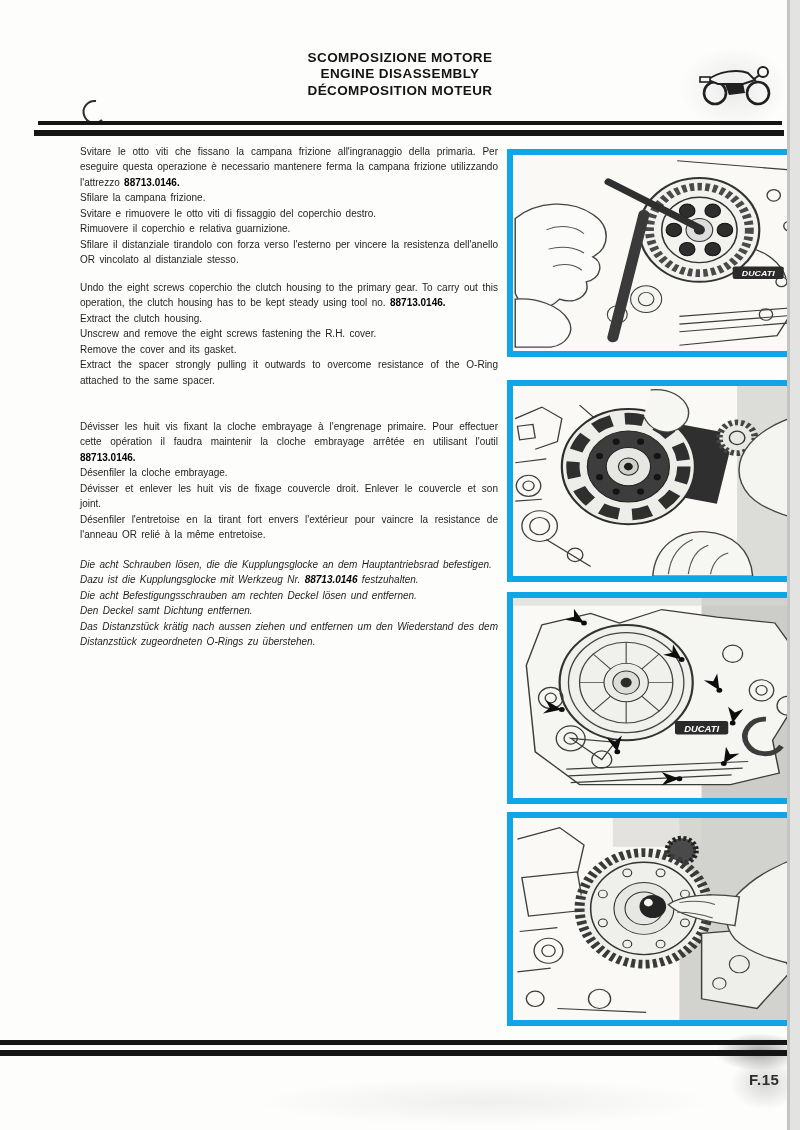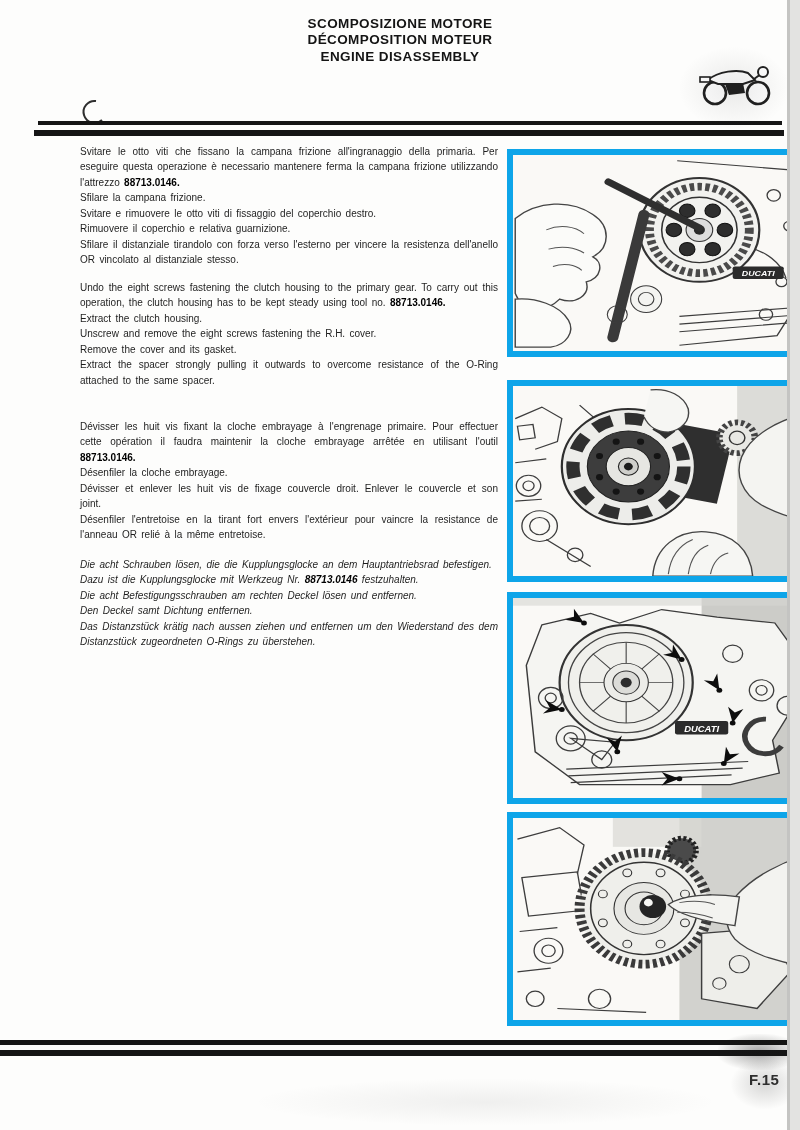--- a/index.html
+++ b/index.html
@@ -1,19 +1,19 @@
 <!DOCTYPE html>
 <html><head>
 <meta charset="utf-8">
 <style>
   html,body{margin:0;padding:0;background:#fff;}
   .page{position:relative;width:800px;height:1130px;background:#fdfdfc;overflow:hidden;
         font-family:"Liberation Sans", sans-serif;}
   
-  .titleblock{position:absolute;top:16px;left:0;width:800px;text-align:center;color:#141414;}
+  .titleblock{position:absolute;top:50px;left:0;width:800px;text-align:center;color:#141414;}
   .title-line{font-weight:bold;font-size:13.5px;line-height:16.4px;letter-spacing:.4px;}
   .moto{position:absolute;left:698px;top:56px;width:78px;height:52px;}
   .scanmark{position:absolute;left:72px;top:99px;width:34px;height:34px;}
   
   .rule{position:absolute;background:#151515;}
   #rule-t1{left:38px;top:121px;width:744px;height:4px;}
   #rule-t2{left:34px;top:130px;width:750px;height:6px;}
   #rule-b1{left:0;top:1040px;width:800px;height:5px;}
   #rule-b2{left:0;top:1050px;width:800px;height:6px;}
   
@@ -41,22 +41,22 @@
   #smudge-moto{left:678px;top:46px;width:112px;height:84px;
      background:radial-gradient(ellipse at center,rgba(60,60,60,.10),rgba(60,60,60,0) 70%);}
 </style>
 </head>
 <body>
 
 <div class="page">
 
   <header class="titleblock">
     <div class="title-line">SCOMPOSIZIONE MOTORE</div>
+    <div class="title-line">ENGINE DISASSEMBLY</div>
     <div class="title-line">DÉCOMPOSITION MOTEUR</div>
-    <div class="title-line">ENGINE DISASSEMBLY</div>
   </header>
 
   <svg class="moto" viewBox="0 0 78 52">
     <circle cx="17" cy="37" r="11" fill="#fff" stroke="#1f1f1f" stroke-width="2.6"></circle>
     <circle cx="60" cy="37" r="11" fill="#fff" stroke="#1f1f1f" stroke-width="2.6"></circle>
     <path d="M10,24 C20,15 40,13 50,17 L57,24 L45,28 L20,28 Z" fill="#fff" stroke="#1f1f1f" stroke-width="2"></path>
     <path d="M27,28 L45,27 L47,37 L31,39 Z" fill="#1d1d1d"></path>
     <path d="M56,23 L63,18" stroke="#1f1f1f" stroke-width="2" fill="none"></path>
     <circle cx="65" cy="16" r="5" fill="#fff" stroke="#1f1f1f" stroke-width="2"></circle>
     <rect x="2" y="21" width="10" height="5" fill="#fff" stroke="#1f1f1f" stroke-width="1.6"></rect>
@@ -68,21 +68,21 @@
 
   <div class="rule" id="rule-t1"></div>
   <div class="rule" id="rule-t2"></div>
 
   <p class="para" id="para-it"><span>Svitare le otto viti che fissano la campana frizione all'ingranaggio della primaria. Per eseguire questa operazione è necessario mantenere ferma la campana frizione utilizzando l'attrezzo </span><b class="tool">88713.0146.</b><span>
 Sfilare la campana frizione.
 Svitare e rimuovere le otto viti di fissaggio del coperchio destro.
 Rimuovere il coperchio e relativa guarnizione.
 Sfilare il distanziale tirandolo con forza verso l'esterno per vincere la resistenza dell'anello OR vincolato al distanziale stesso.</span></p>
 
-  <p class="para" id="para-en"><span>Undo the eight screws fastening the clutch housing to the primary gear. To carry out this operation, the clutch housing has to be kept steady using tool no. </span><b class="tool">88713.0146.</b><span>
+  <p class="para" id="para-en"><span>Undo the eight screws coperchio the clutch housing to the primary gear. To carry out this operation, the clutch housing has to be kept steady using tool no. </span><b class="tool">88713.0146.</b><span>
 Extract the clutch housing.
 Unscrew and remove the eight screws fastening the R.H. cover.
 Remove the cover and its gasket.
 Extract the spacer strongly pulling it outwards to overcome resistance of the O-Ring attached to the same spacer.</span></p>
 
   <p class="para" id="para-fr"><span>Dévisser les huit vis fixant la cloche embrayage à l'engrenage primaire. Pour effectuer cette opération il faudra maintenir la cloche embrayage arrêtée en utilisant l'outil </span><b class="tool">88713.0146.</b><span>
 Désenfiler la cloche embrayage.
 Dévisser et enlever les huit vis de fixage couvercle droit. Enlever le couvercle et son joint.
 Désenfiler l'entretoise en la tirant fort envers l'extérieur pour vaincre la resistance de l'anneau OR relié à la même entretoise.</span></p>
 

